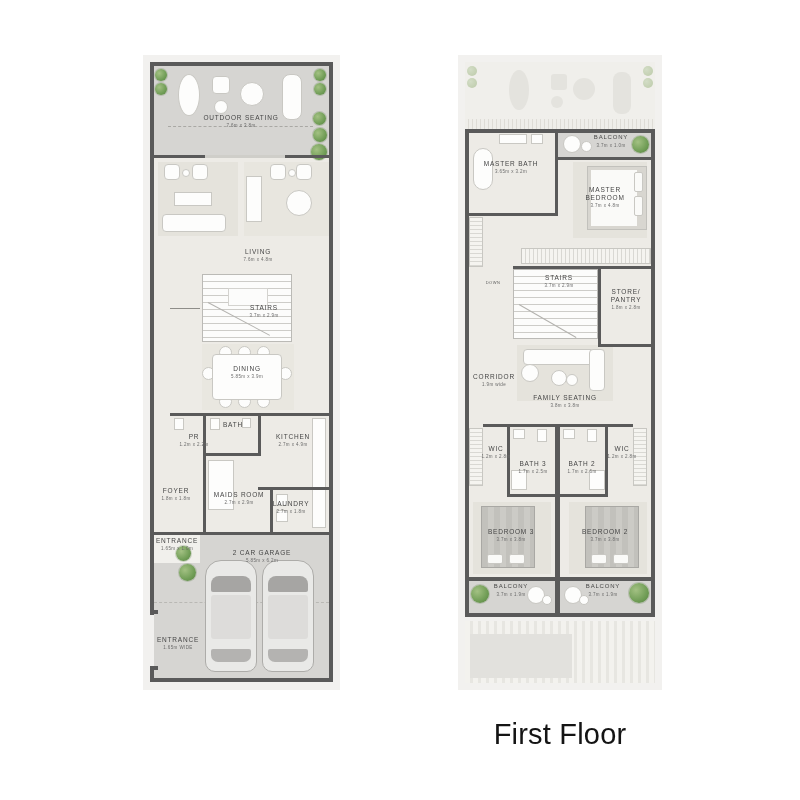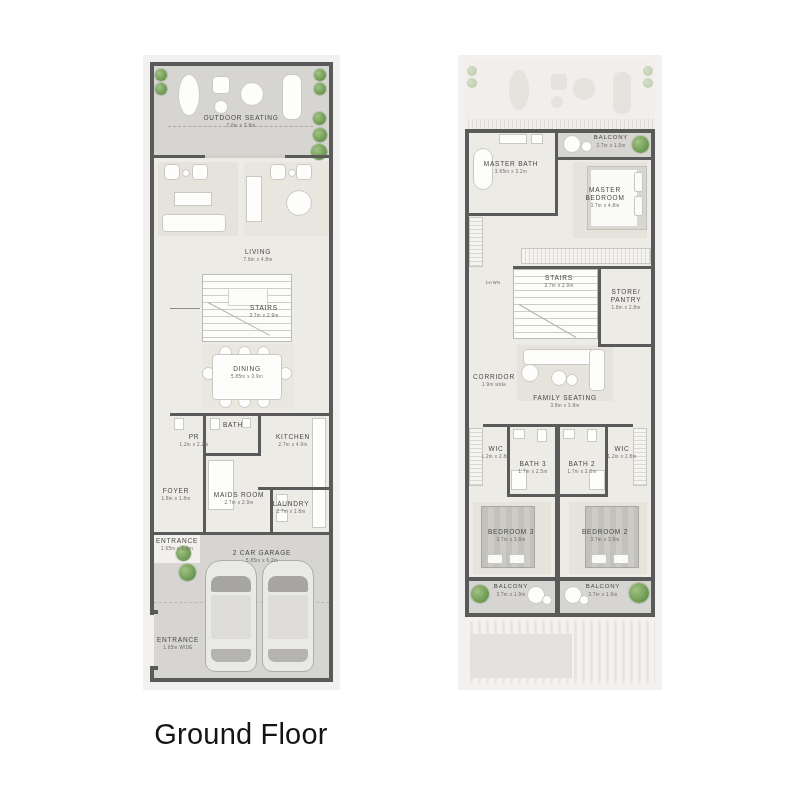--- a/index.html
+++ b/index.html
@@ -355,14 +355,14 @@
       <div class="lbl" style="left:138px;top:521px;">
         <div class="lname" style="font-size:6px;">BALCONY</div>
         <div class="ldims">3.7m x 1.9m</div>
       </div>
 
       <div class="hatch-roof" style="left:0;top:559px;width:190px;height:62px;"></div>
       <div class="abs" style="left:5px;top:572px;width:102px;height:44px;background:#e2e1dd;z-index:2;"></div>
     </div>
   </div>
 
-  <div class="caption" style="left:241px;top:718px;">Ground Floor</div>
+  <div class="caption" style="left:560px;top:718px;">First Floor</div>
 </div>
 
 </body></html>

